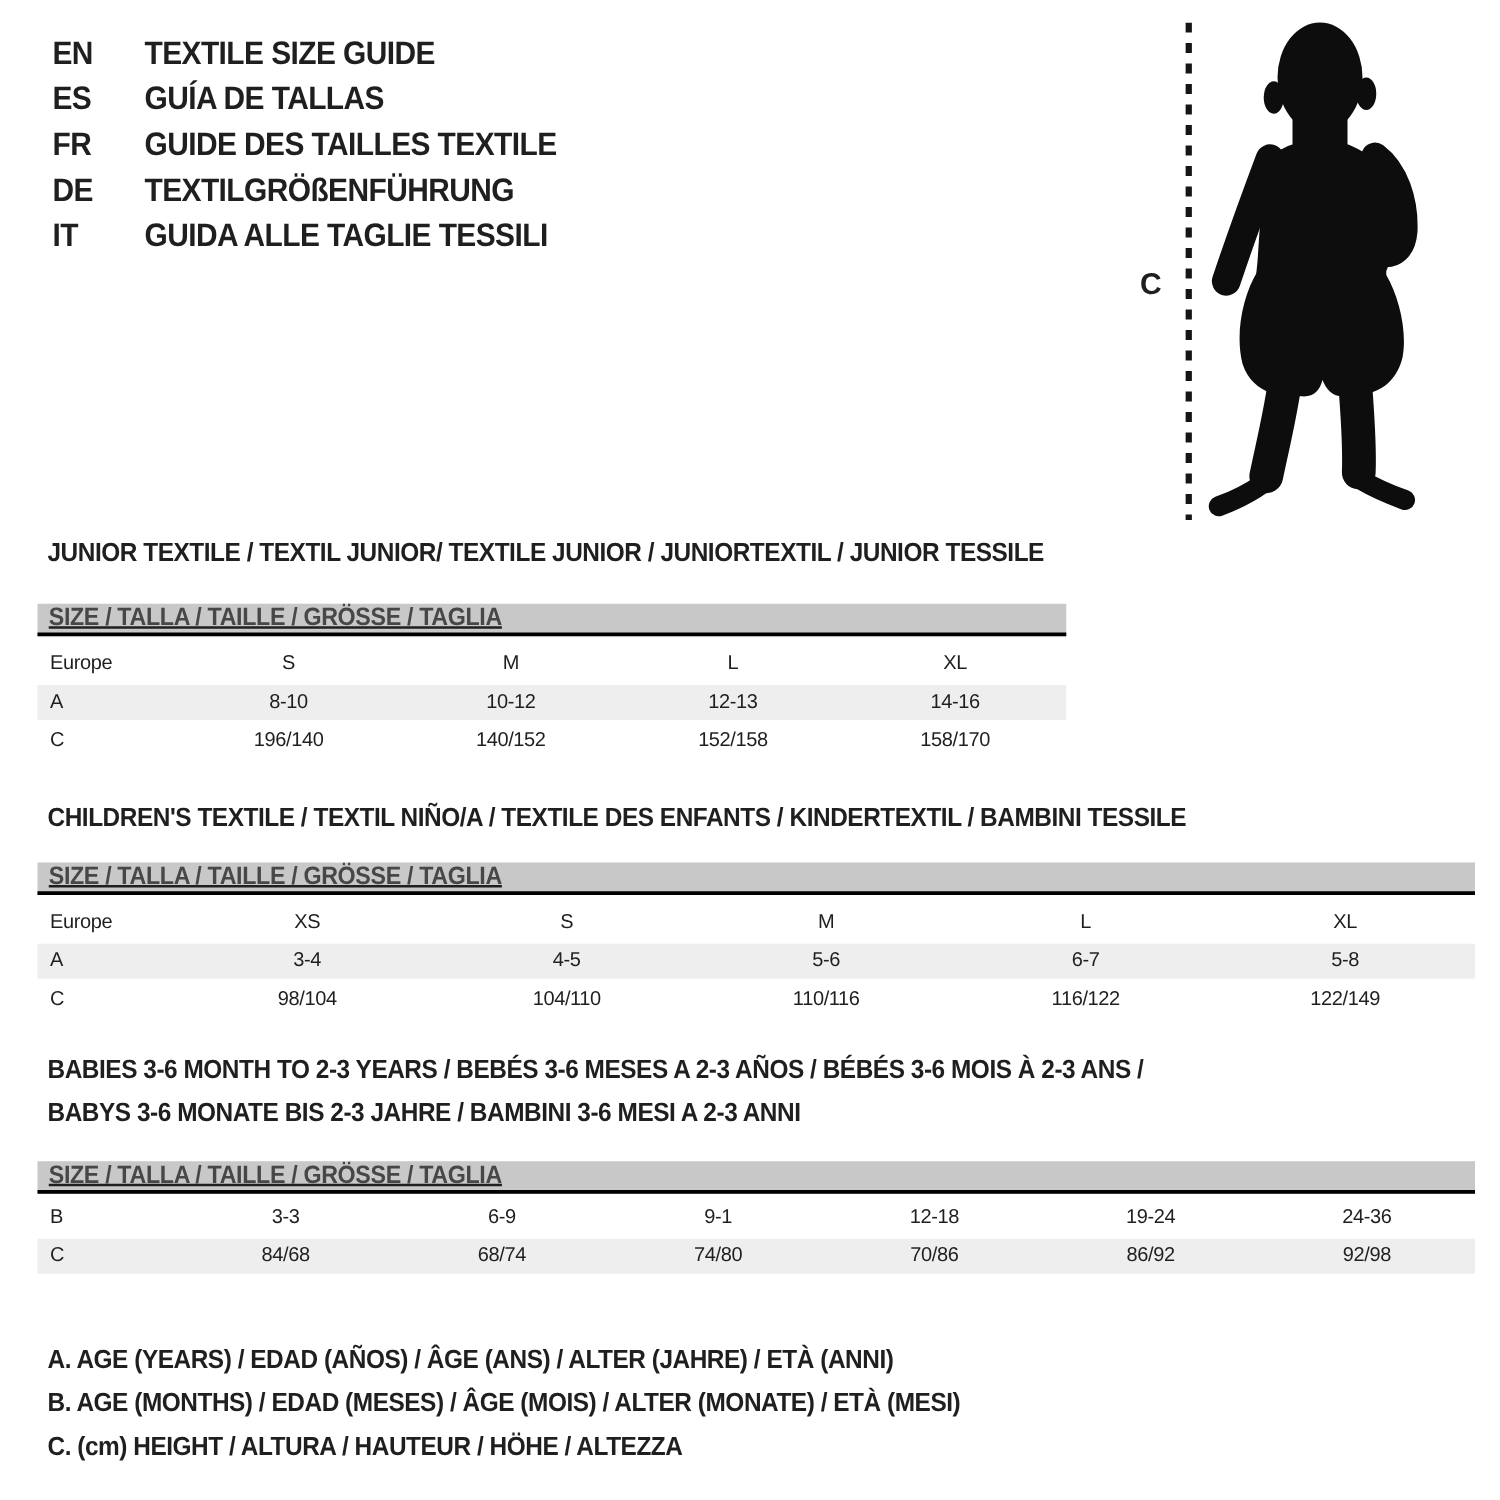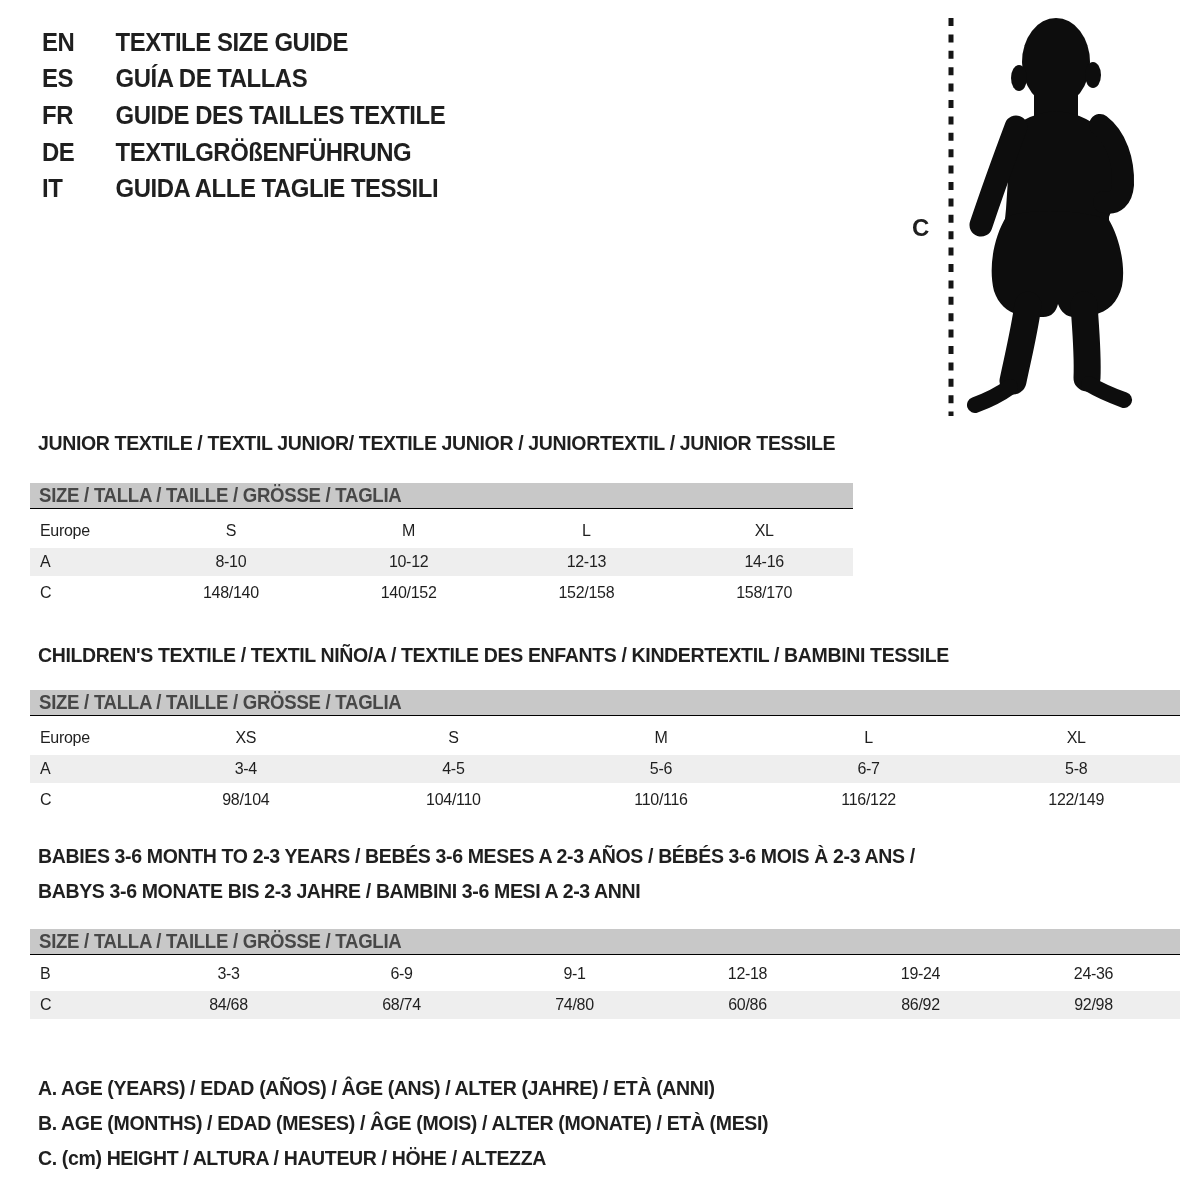--- a/index.html
+++ b/index.html
@@ -26,22 +26,22 @@
   
   .sec-title{
     position:absolute;left:38px;
     font-size:21px;font-weight:700;letter-spacing:-0.4px;white-space:nowrap;
     transform:scaleX(.93);transform-origin:left top;line-height:25px;
   }
 
   
   .size-bar{
     position:absolute;left:30px;height:26px;
-    background:#c8c8c8;border-bottom:1px solid #000000;
-    display:flex;align-items:center;padding-left:9px;box-sizing:border-box;
+    background:#c8c8c8;border-bottom:3px solid #000000;
+    display:flex;align-items:center;padding-left:9px;box-sizing:border-box;text-decoration:underline;
   }
   .size-bar span{
     font-size:20px;font-weight:700;color:#474747;letter-spacing:-0.3px;white-space:nowrap;
     transform:scaleX(.93);transform-origin:left center;
   }
 
   
   .t-row{
     position:absolute;left:30px;height:28px;
     display:flex;align-items:center;
@@ -124,21 +124,21 @@
   </div>
   <div class="t-row striped" style="top:548px;width:823px">
     <span class="t-lbl">A</span>
     <span class="t-cell">8-10</span>
     <span class="t-cell">10-12</span>
     <span class="t-cell">12-13</span>
     <span class="t-cell">14-16</span>
   </div>
   <div class="t-row" style="top:579px;width:823px">
     <span class="t-lbl">C</span>
-    <span class="t-cell">148/140</span>
+    <span class="t-cell">196/140</span>
     <span class="t-cell">140/152</span>
     <span class="t-cell">152/158</span>
     <span class="t-cell">158/170</span>
   </div>
 
   <div class="sec-title" style="top:642px">CHILDREN'S TEXTILE / TEXTIL NIÑO/A / TEXTILE DES ENFANTS / KINDERTEXTIL / BAMBINI TESSILE</div>
   <div class="size-bar" style="top:690px;width:1150px">
     <span>SIZE / TALLA / TAILLE / GRÖSSE / TAGLIA</span>
   </div>
   <div class="t-row" style="top:724px;width:1150px">
@@ -178,21 +178,21 @@
     <span class="t-cell">9-1</span>
     <span class="t-cell">12-18</span>
     <span class="t-cell">19-24</span>
     <span class="t-cell">24-36</span>
   </div>
   <div class="t-row striped" style="top:991px;width:1150px">
     <span class="t-lbl">C</span>
     <span class="t-cell">84/68</span>
     <span class="t-cell">68/74</span>
     <span class="t-cell">74/80</span>
-    <span class="t-cell">60/86</span>
+    <span class="t-cell">70/86</span>
     <span class="t-cell">86/92</span>
     <span class="t-cell">92/98</span>
   </div>
 
   <div class="legend-line" style="top:1075px">A. AGE (YEARS) / EDAD (AÑOS) / ÂGE (ANS) / ALTER (JAHRE) / ETÀ (ANNI)</div>
   <div class="legend-line" style="top:1110px">B. AGE (MONTHS) / EDAD (MESES) / ÂGE (MOIS) / ALTER (MONATE) / ETÀ (MESI)</div>
   <div class="legend-line" style="top:1145px">C. (cm) HEIGHT / ALTURA / HAUTEUR / HÖHE / ALTEZZA</div>
 
 </div>
 

